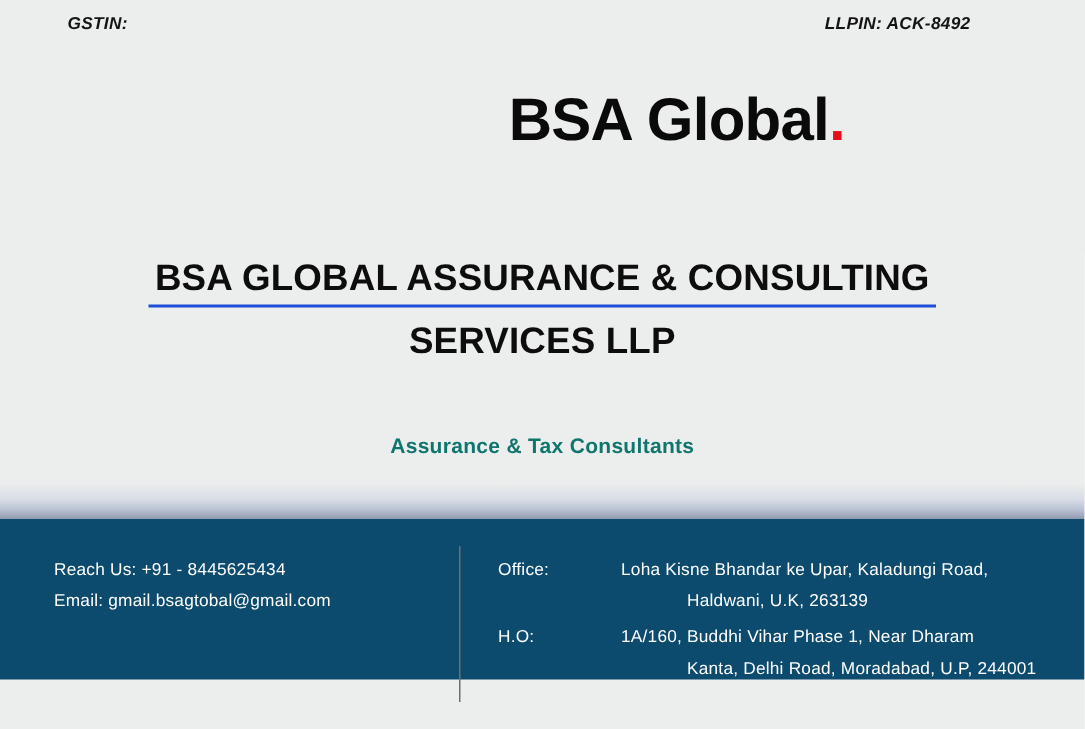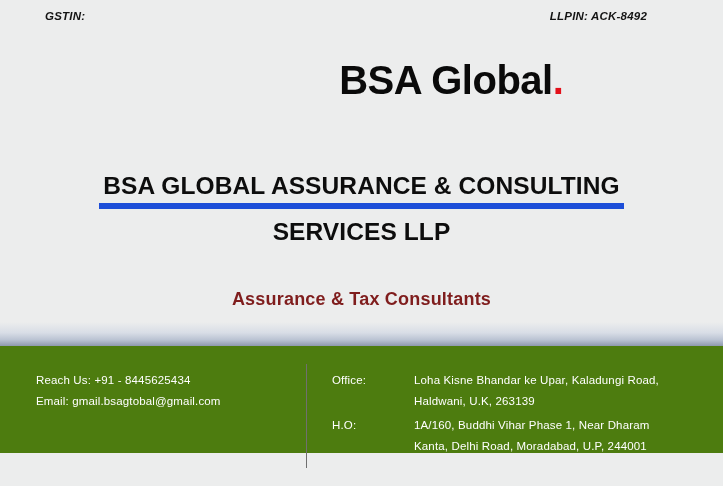--- a/index.html
+++ b/index.html
@@ -81,61 +81,61 @@
     left: 0;
     width: 723px;
     text-align: center;
   }
   .firm-line1 {
     display: inline-block;
     font-size: 24.5px;
     font-weight: bold;
     color: #0d0d0d;
     letter-spacing: 0.1px;
-    border-bottom: 6px solid #1d4ed8;
+    border-bottom: 2px solid #1d4ed8;
     padding: 0 4px 3px 4px;
     line-height: 1.15;
   }
   .firm-line2 {
     margin-top: 9px;
     font-size: 24.5px;
     font-weight: bold;
     color: #0d0d0d;
     letter-spacing: 0.1px;
   }
   .tagline {
     position: absolute;
     top: 289px;
     left: 0;
     width: 723px;
     text-align: center;
-    font-size: 18px;
-    font-weight: bold;
-    color: #7f1d1d;
+    font-size: 14px;
+    font-weight: bold;
+    color: #0f766e;
     letter-spacing: 0.2px;
   }
 
   
   .divider {
     position: absolute;
     left: 0;
     top: 322px;
     width: 723px;
     height: 24px;
     background: linear-gradient(to bottom, #eceded 0%, #d8dde6 45%, #b9c2d2 75%, #8e99ad 100%);
   }
 
   
   .footer {
     position: absolute;
     left: 0;
     top: 346px;
     width: 723px;
     height: 107px;
-    background: #4d7c0f;
+    background: #0c4a6e;
     color: #ffffff;
   }
   .footer-sep {
     position: absolute;
     left: 306px;
     top: 18px;
     width: 1px;
     height: 104px;
     background: #6f6f6f;
   }
@@ -167,20 +167,21 @@
   }
   .fr-label {
     width: 46px;
     flex: 0 0 46px;
   }
   .fr-value {
     flex: 1 1 auto;
   }
   .fr-value .l2 {
     display: block;
+    margin-left: 44px;
   }
 </style>
 </head>
 <body>
 
 <div class="page">
 
   <div class="meta-row">
     <div class="meta-gstin">GSTIN:</div>
     <div class="meta-llpin">LLPIN: ACK-8492</div>

